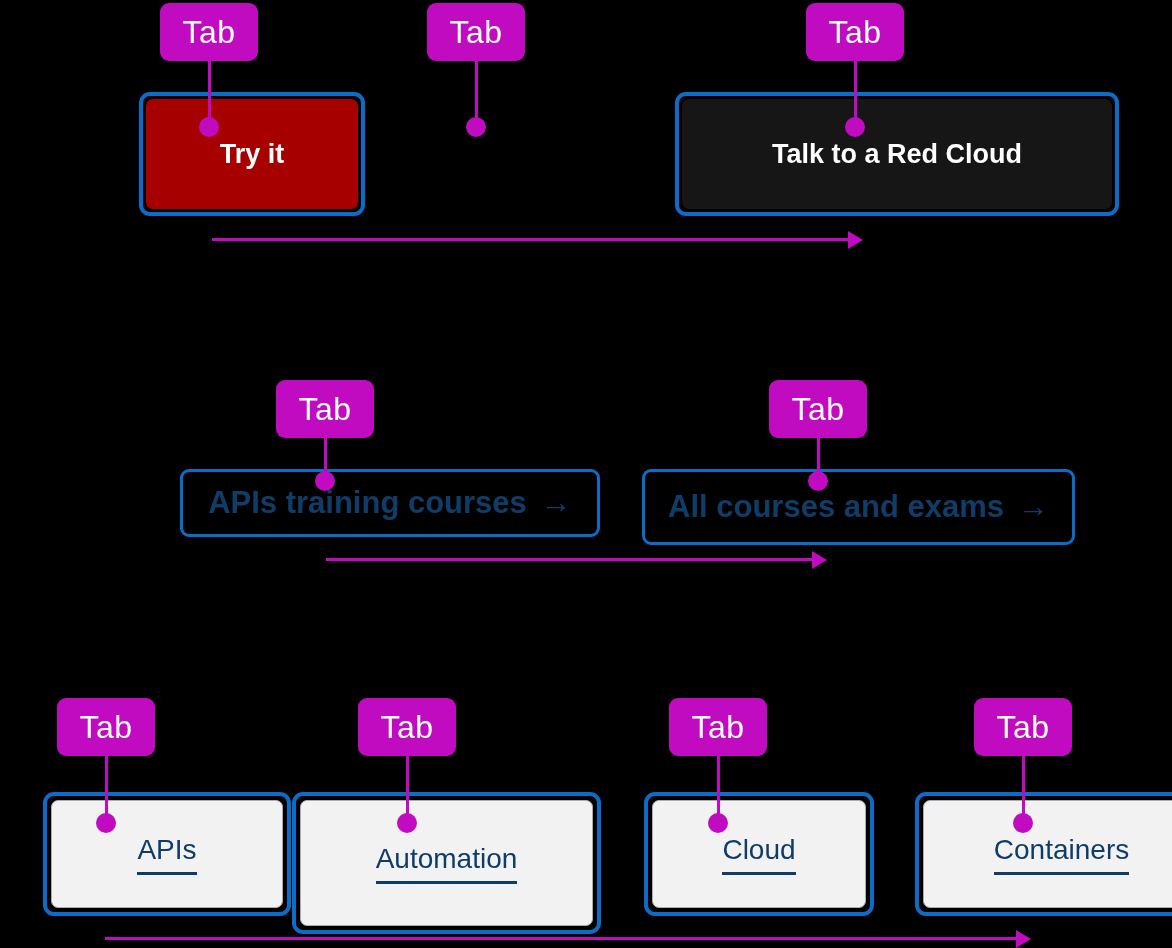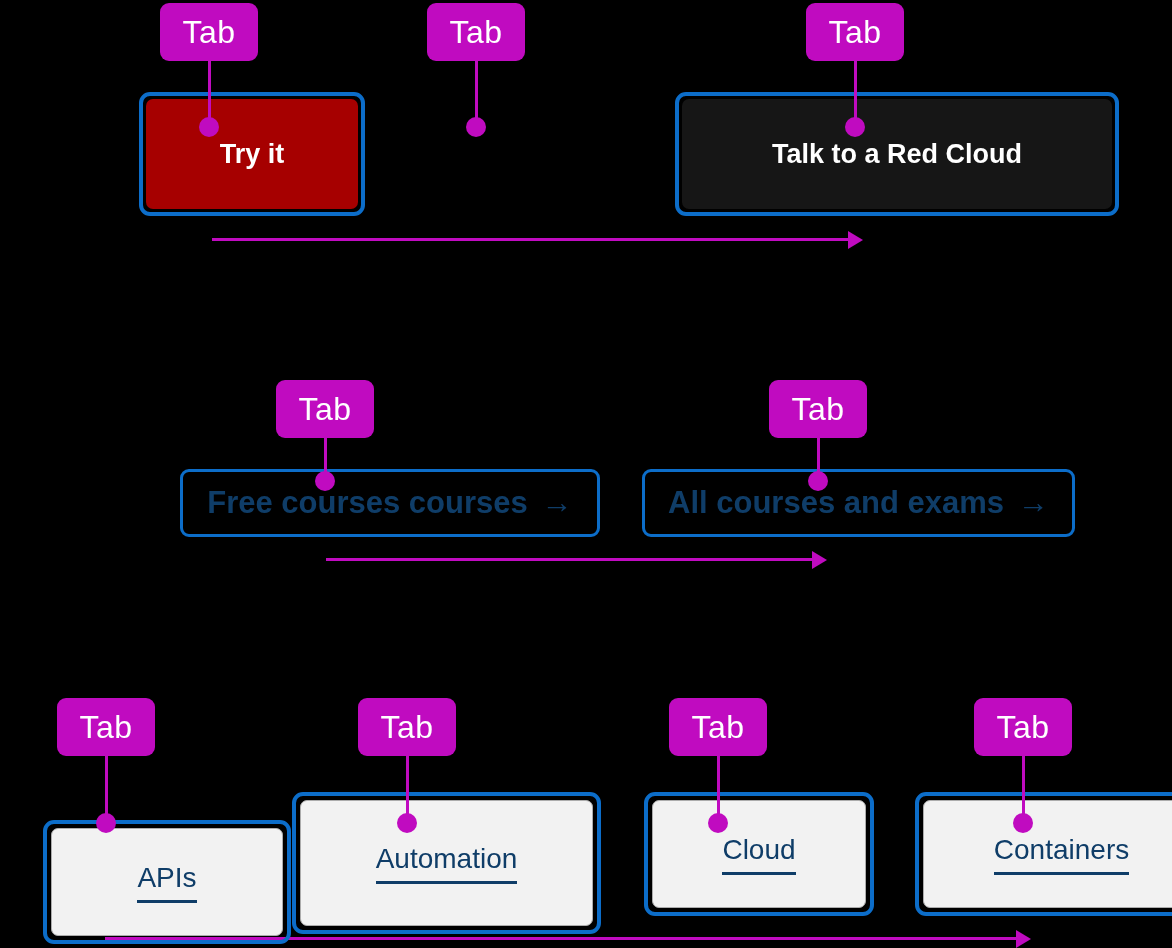--- a/index.html
+++ b/index.html
@@ -154,42 +154,42 @@
   <div class="connector" style="left:854px; top:61px; height:66px;"></div>
   <div class="focus-dot" style="left:845px; top:117px;"></div>
 
   <div class="arrow-shaft" style="left:212px; top:238px; width:637px;"></div>
   <div class="arrow-head" style="left:848px; top:231px;"></div>
 
   <div class="tab-badge" style="left:276px; top:380px;">Tab</div>
   <div class="tab-badge" style="left:769px; top:380px;">Tab</div>
 
   <div class="focus-box link-box" style="left:138px; top:469px; width:420px; height:68px;">
-    <span>Free courses courses</span>
+    <span>APIs training courses</span>
     <span class="link-arrow">→</span>
   </div>
-  <div class="focus-box link-box" style="left:600px; top:469px; width:433px; height:68px;">
+  <div class="focus-box link-box" style="left:600px; top:469px; width:433px; height:76px;">
     <span>All courses and exams</span>
     <span class="link-arrow">→</span>
   </div>
 
   <div class="connector" style="left:324px; top:438px; height:43px;"></div>
   <div class="focus-dot" style="left:315px; top:471px;"></div>
   <div class="connector" style="left:817px; top:438px; height:43px;"></div>
   <div class="focus-dot" style="left:808px; top:471px;"></div>
 
   <div class="arrow-shaft" style="left:326px; top:558px; width:487px;"></div>
   <div class="arrow-head" style="left:812px; top:551px;"></div>
 
   <div class="tab-badge" style="left:57px; top:698px;">Tab</div>
   <div class="tab-badge" style="left:358px; top:698px;">Tab</div>
   <div class="tab-badge" style="left:669px; top:698px;">Tab</div>
   <div class="tab-badge" style="left:974px; top:698px;">Tab</div>
 
-  <div class="focus-box tile" style="left:1px; top:820px; width:248px; height:124px;">
+  <div class="focus-box tile" style="left:1px; top:792px; width:248px; height:124px;">
     <div class="tile-inner">
         <span class="tile-label">APIs</span>
       </div>
   </div>
   <div class="focus-box tile" style="left:250px; top:792px; width:309px; height:142px;">
     <div class="tile-inner">
         <span class="tile-label">Automation</span>
       </div>
   </div>
   <div class="focus-box tile" style="left:602px; top:792px; width:230px; height:124px;">

